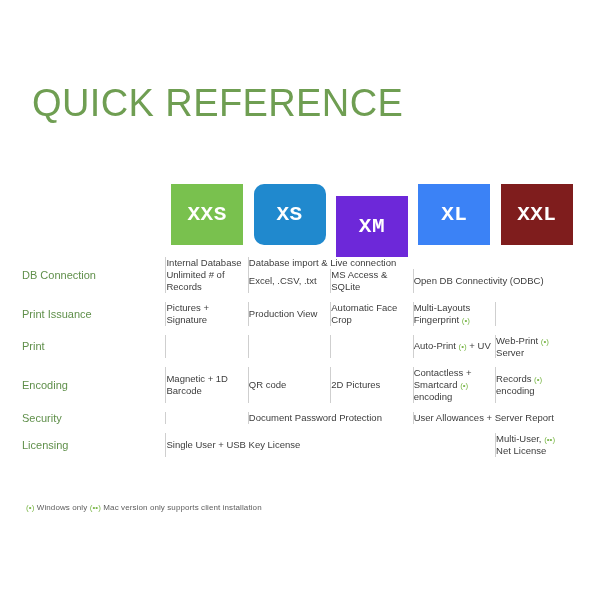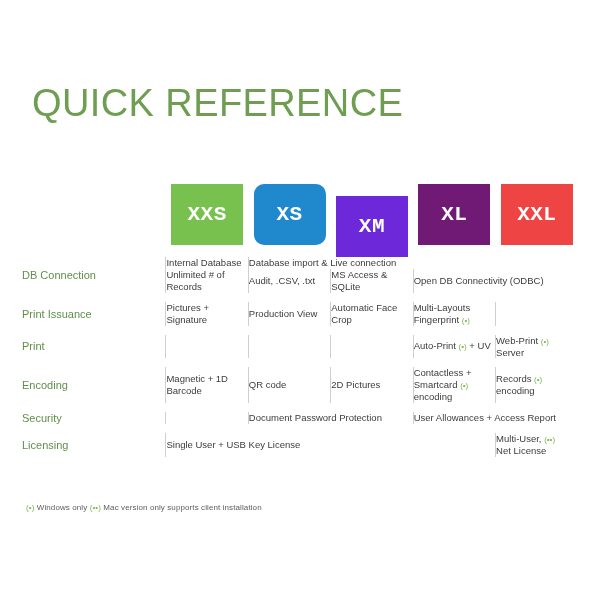--- a/index.html
+++ b/index.html
@@ -93,36 +93,36 @@
     <td class="badge-cell">
       <div class="badge" id="badge0" style="background: rgb(121, 193, 78);">XXS</div>
     </td>
     <td class="badge-cell">
       <div class="badge" id="badge1" style="background: rgb(32, 137, 206); border-radius: 10px;">XS</div>
     </td>
     <td class="badge-cell">
       <div class="badge" id="badge2" style="background: #6d28d9; margin-top: 24px;">XM</div>
     </td>
     <td class="badge-cell">
-      <div class="badge" id="badge3" style="background: #701a75;">XL</div>
-    </td>
-    <td class="badge-cell">
-      <div class="badge" id="badge4" style="background: #ef4444;">XXL</div>
+      <div class="badge" id="badge3" style="background: #3b82f6;">XL</div>
+    </td>
+    <td class="badge-cell">
+      <div class="badge" id="badge4" style="background: #7f1d1d;">XXL</div>
     </td>
   </tr>
 
   <tr>
     <td rowspan="2" class="rowlabel">DB Connection</td>
     <td class="cell bar">Internal Database</td>
     <td class="cell bar" colspan="4">Database import &amp; Live connection</td>
   </tr>
 
   <tr>
     <td class="cell bar">Unlimited # of Records</td>
-    <td class="cell bar">Audit, .CSV, .txt</td>
+    <td class="cell bar">Excel, .CSV, .txt</td>
     <td class="cell bar">MS Access &amp; SQLite</td>
     <td class="cell bar" colspan="2">Open DB Connectivity (ODBC)</td>
   </tr>
 
   <tr class="spacer-row">
           <td colspan="6"></td>
         </tr>
 
   <tr>
     <td class="rowlabel">Print Issuance</td>
@@ -180,21 +180,21 @@
   </tr>
 
   <tr class="spacer-row">
           <td colspan="6"></td>
         </tr>
 
   <tr>
     <td class="rowlabel">Security</td>
     <td class="cell bar">&nbsp;</td>
     <td class="cell bar" colspan="2">Document Password Protection</td>
-    <td class="cell bar" colspan="2">User Allowances + Access Report</td>
+    <td class="cell bar" colspan="2">User Allowances + Server Report</td>
   </tr>
 
   <tr class="spacer-row">
           <td colspan="6"></td>
         </tr>
 
   <tr>
     <td class="rowlabel">Licensing</td>
     <td class="cell bar" colspan="4">Single User + USB Key License</td>
     <td class="cell bar">

